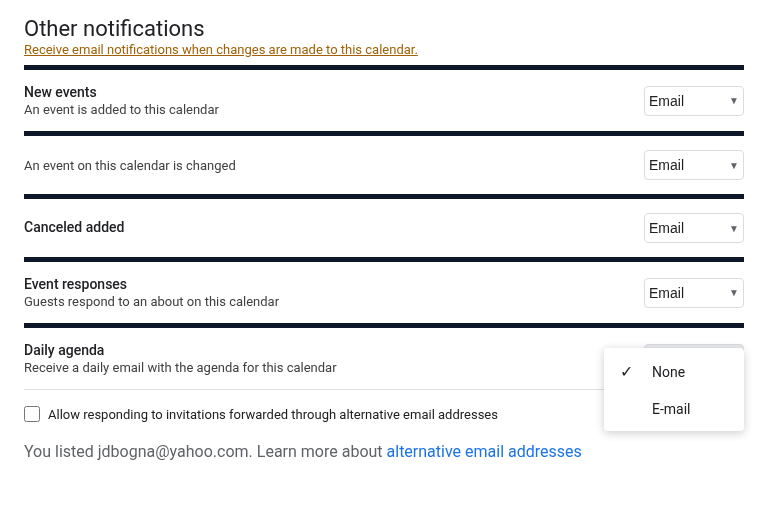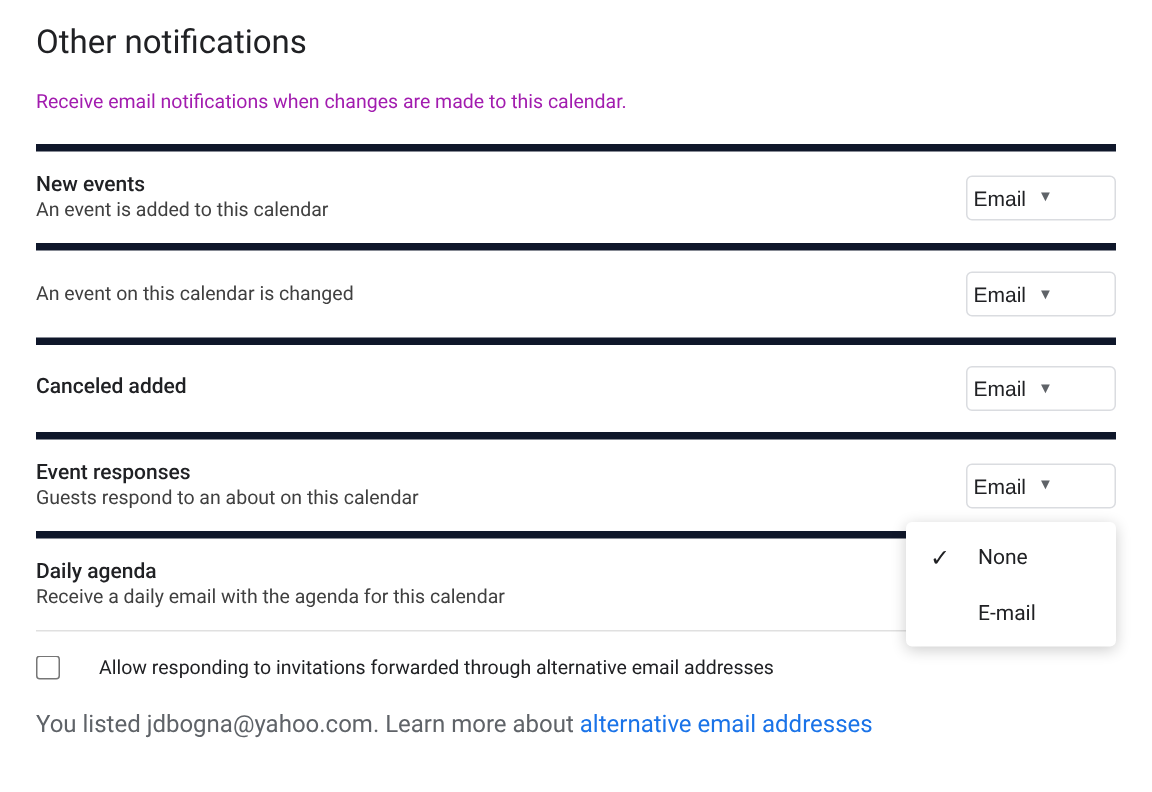--- a/index.html
+++ b/index.html
@@ -11,27 +11,28 @@
       width: 768px;
       min-height: 528px;
       padding: 16px 24px;
       position: relative;
     }
 
     .page-title {
       font-size: 22px;
       font-weight: 400;
       color: #202124;
-      margin-bottom: 20px;
+      margin-bottom: 1px;
     }
 
     .subtitle {
       font-size: 13px;
-      color: #a21caf;
-      margin-bottom: 20px;
+      color: #a16207;
+      margin-bottom: 8px;
+      text-decoration: underline;
     }
 
     .notification-row {
       display: flex;
       align-items: center;
       justify-content: space-between;
       padding: 14px 0;
       border-top: 5px solid #0f172a;
     }
 
@@ -55,38 +56,38 @@
       display: flex;
       align-items: center;
       border: 1px solid #dadce0;
       border-radius: 4px;
       padding: 6px 4px;
       background: #fff;
       font-size: 14px;
       color: #202124;
       cursor: pointer;
       min-width: 100px;
-      justify-content: flex-start;
+      justify-content: space-between;
       gap: 8px;
     }
 
     .dropdown-btn.active {
       background: #e8eaed;
     }
 
     .dropdown-arrow {
       font-size: 10px;
       color: #5f6368;
     }
 
     .checkbox-row {
       display: flex;
       align-items: center;
       padding: 16px 0;
-      gap: 26px;
+      gap: 8px;
     }
 
     .checkbox-row input[type="checkbox"] {
       width: 16px;
       height: 16px;
       cursor: pointer;
       flex-shrink: 0;
     }
 
     .checkbox-label {

